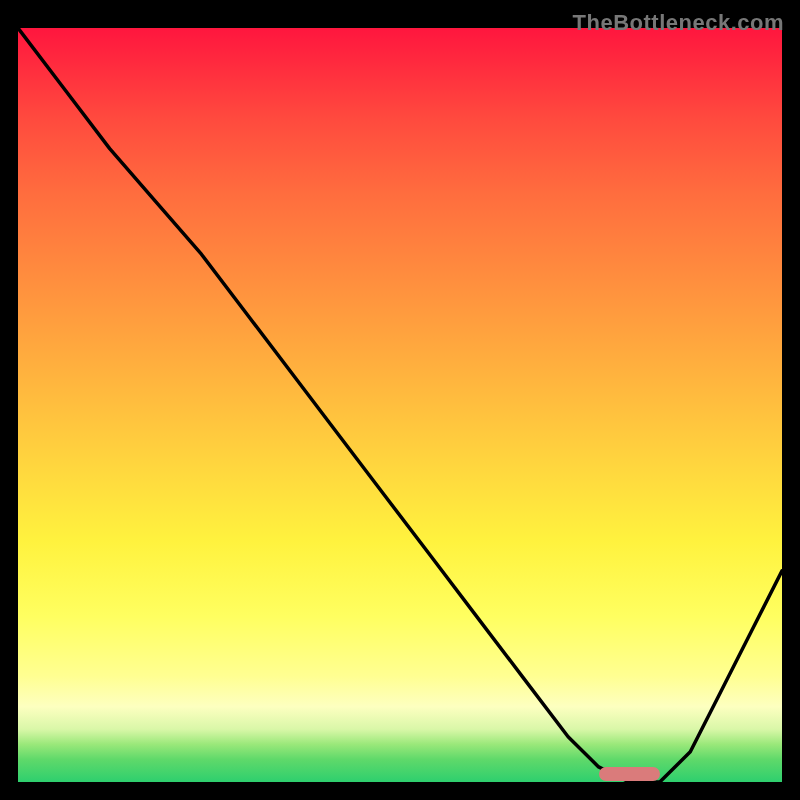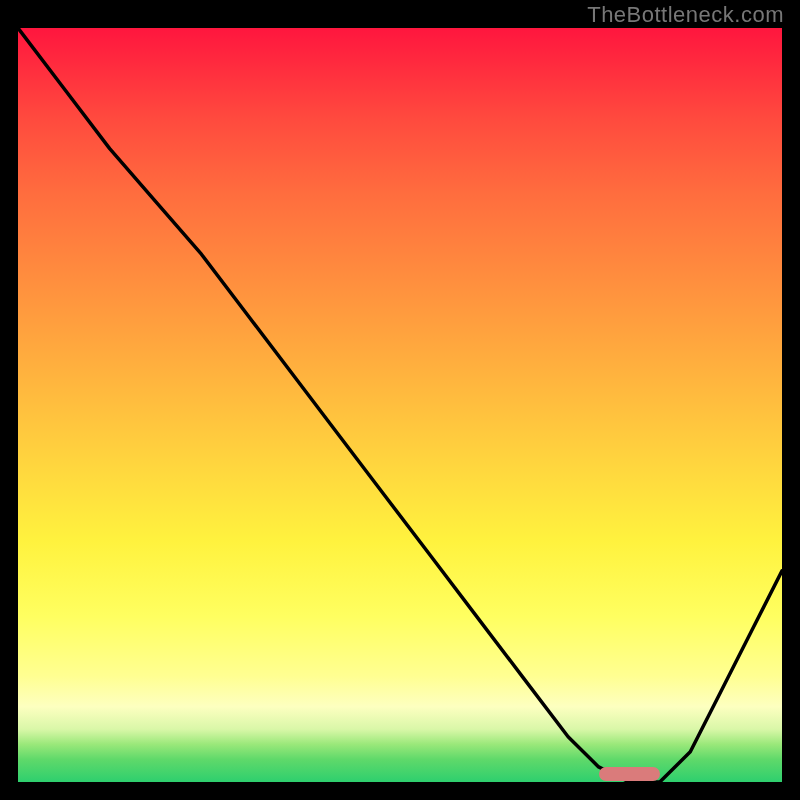--- a/index.html
+++ b/index.html
@@ -12,25 +12,25 @@
     font-family: Arial, Helvetica, sans-serif;
   }
   .frame {
     position: relative;
     width: 800px;
     height: 800px;
     background: #000;
   }
   .watermark {
     position: absolute;
-    top: 2px;
+    top: 10px;
     right: 16px;
     color: #777;
     font-size: 22px;
-    font-weight: normal;
+    font-weight: bold;
     letter-spacing: 0.5px;
     z-index: 10;
   }
   .plot {
     position: absolute;
     left: 18px;
     top: 28px;
     width: 764px;
     height: 754px;
     background: linear-gradient(to bottom,

